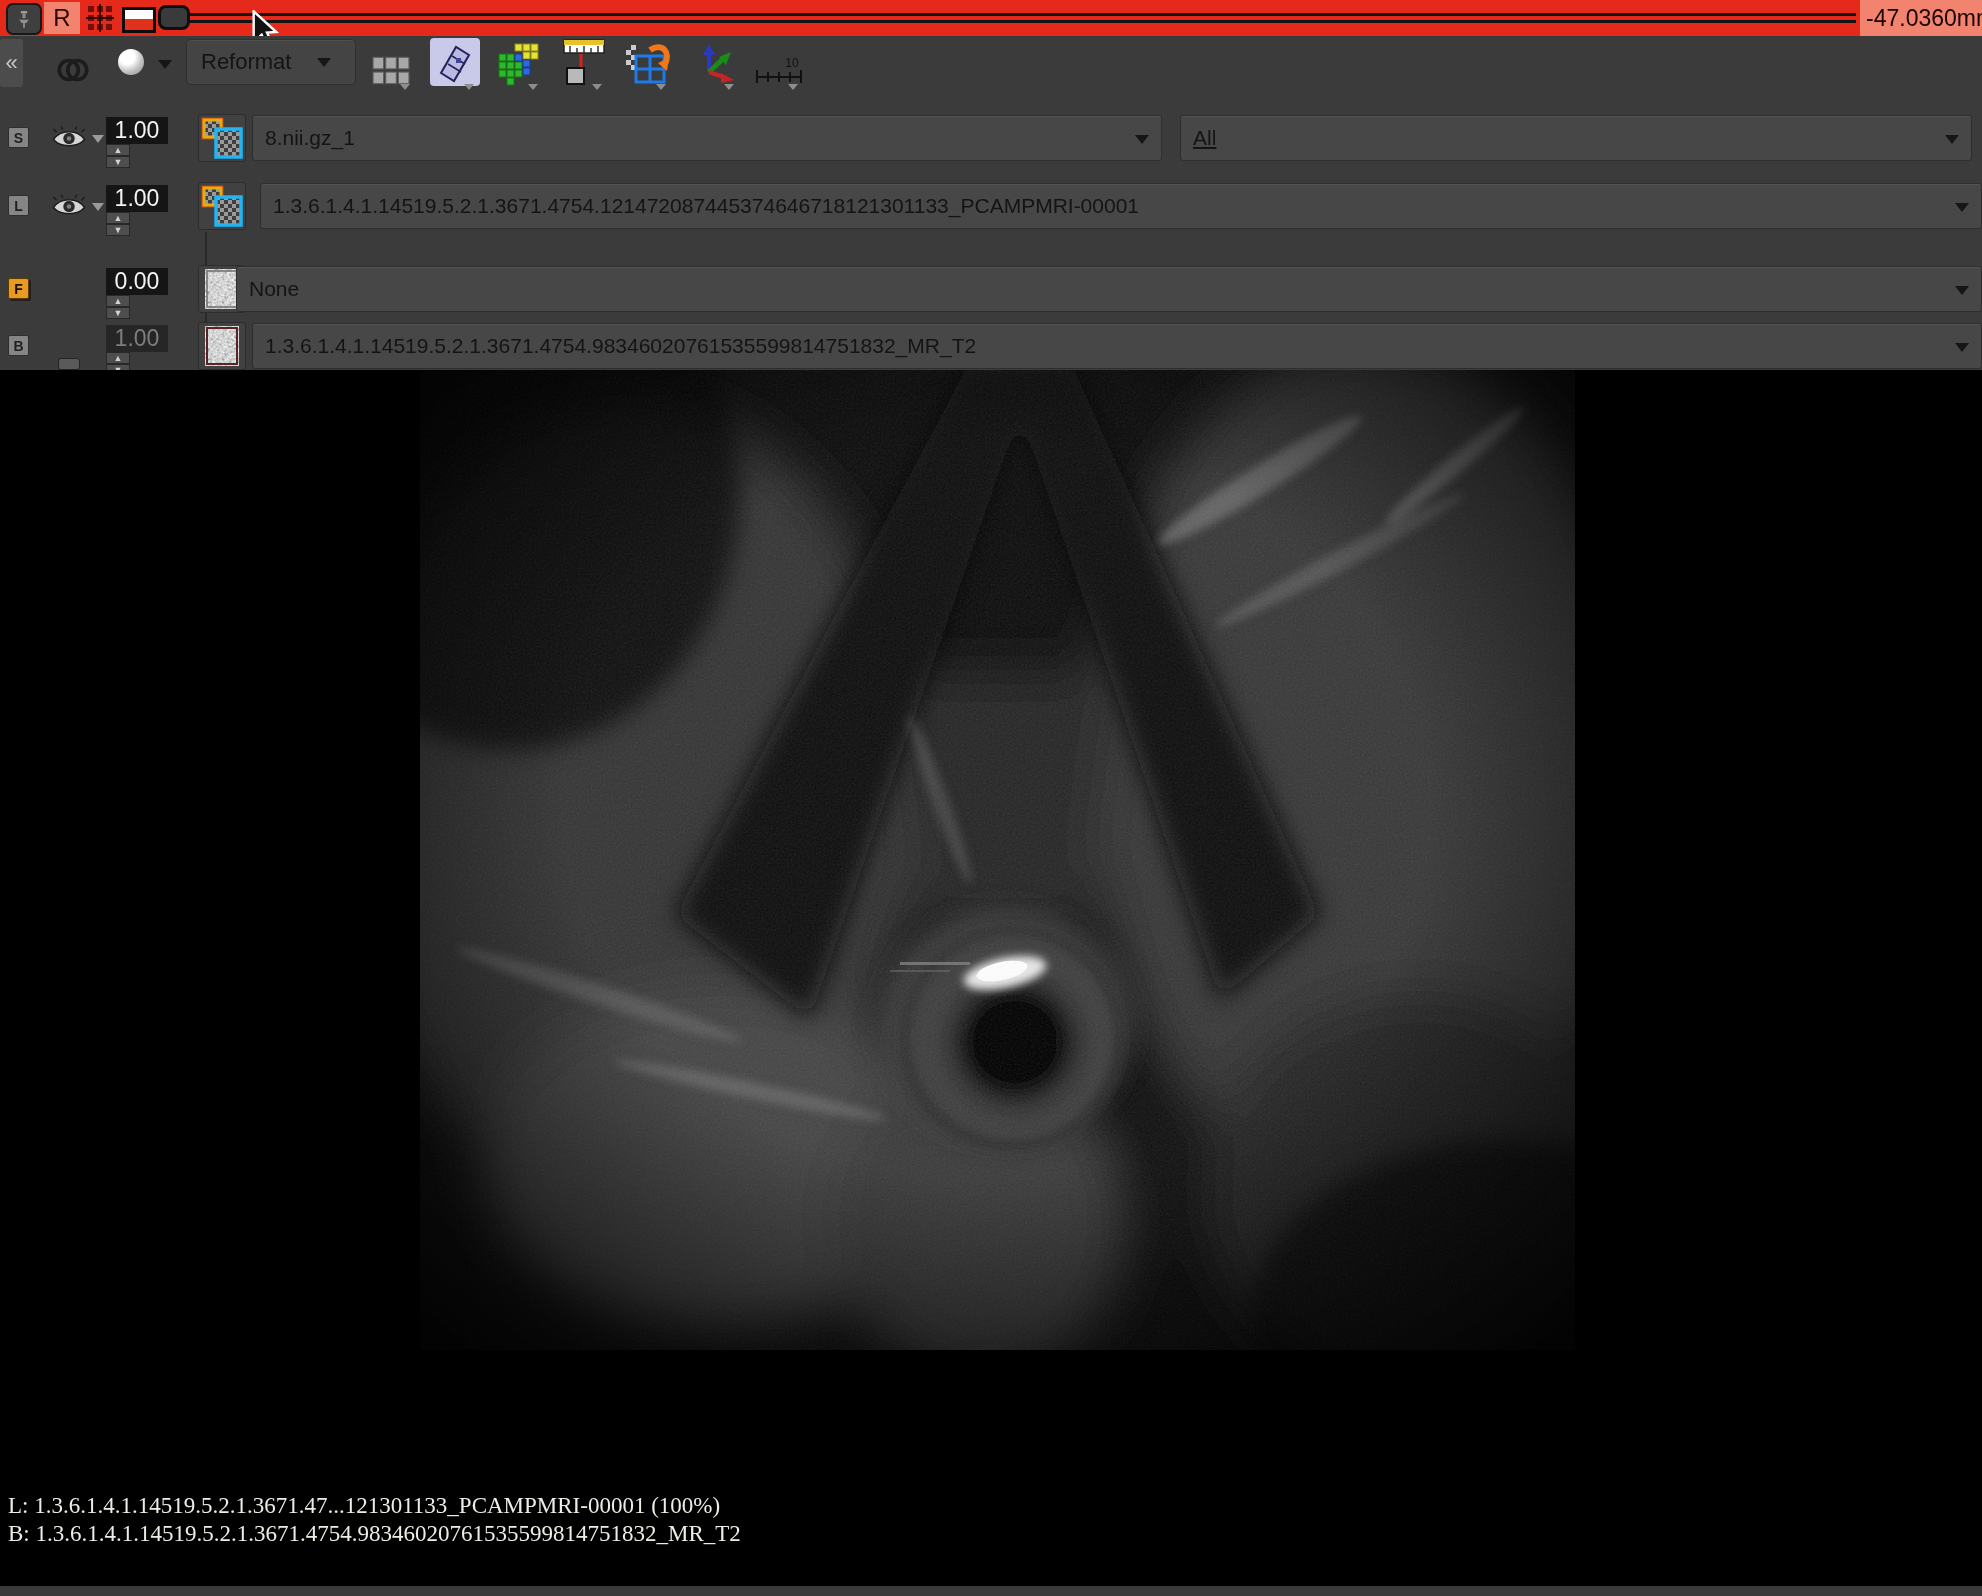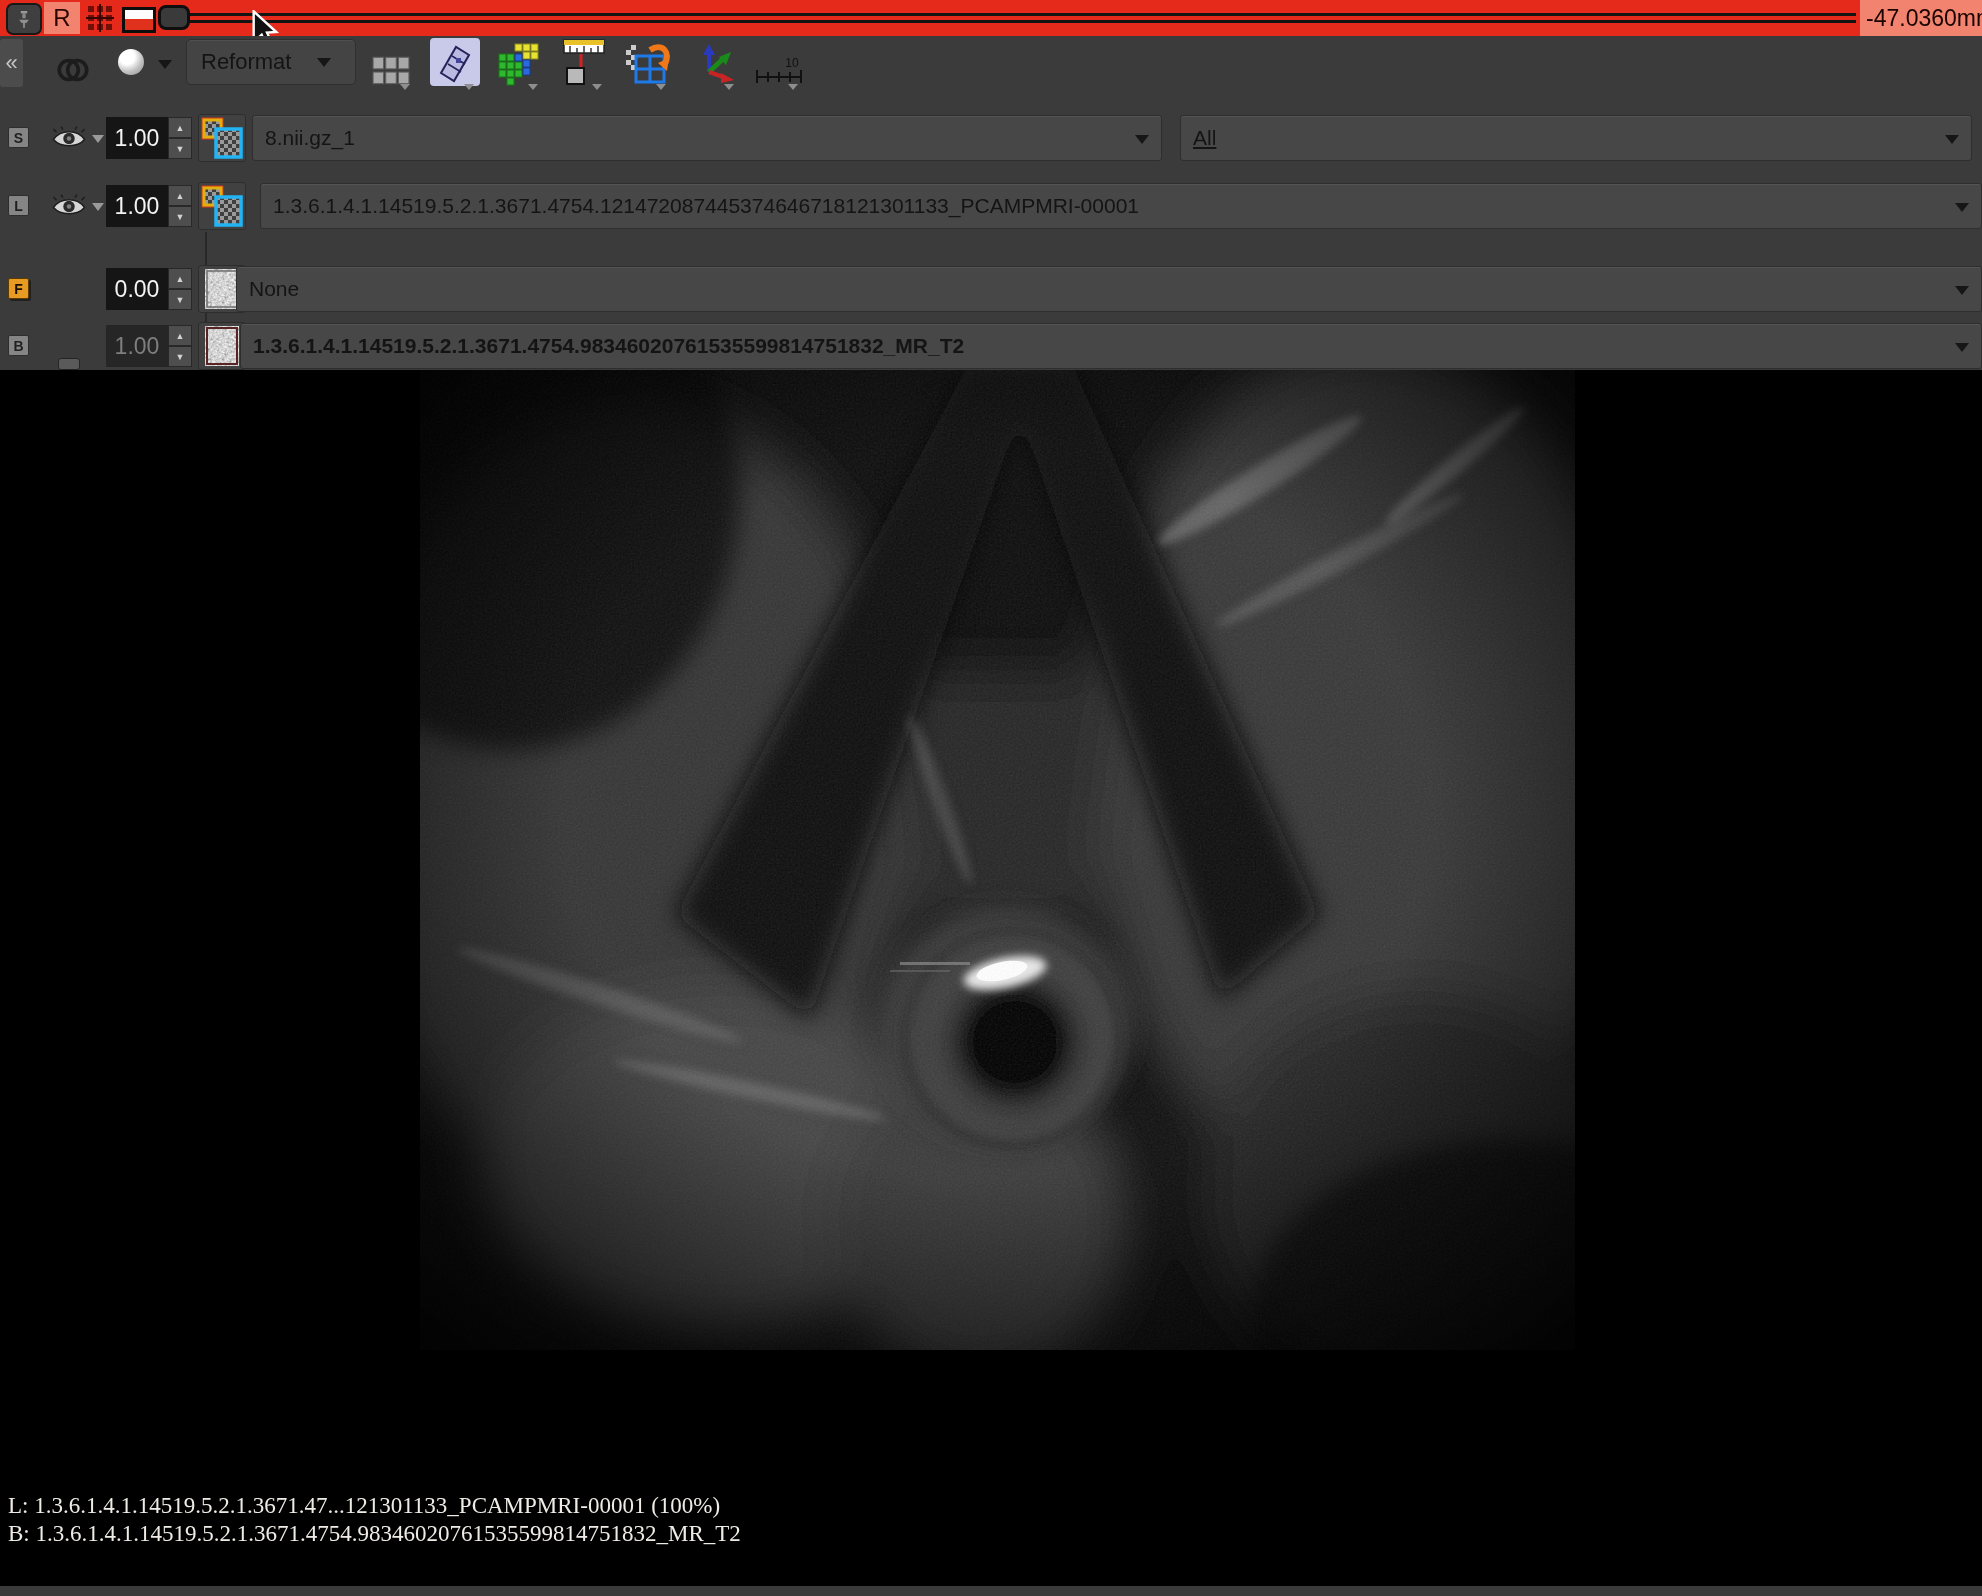--- a/index.html
+++ b/index.html
@@ -42,21 +42,21 @@
               border-right:5px solid transparent;border-top:6px solid #8e8e8e;}
 
   
   .row{left:0;width:1982px;height:54px;}
   .badge{left:8px;top:16px;width:21px;height:21px;border-radius:2px;font-size:14px;font-weight:bold;
          display:flex;align-items:center;justify-content:center;box-sizing:border-box;}
   .badge.gray{background:#858585;color:#1f1f1f;border:1px solid #2e2e2e;}
   .badge.orange{background:#e89b22;color:#1c0e00;border:1px solid #5e3c00;box-shadow:2px 2px 0 rgba(0,0,0,.45);}
   .eye{left:50px;top:14px;width:38px;height:27px;}
   .eyecaret{left:92px;top:24px;}
-  .spin{left:106px;top:6px;height:46px;display:flex;}
+  .spin{left:106px;top:6px;height:46px;display:flex;flex-direction:column;}
   .spin .num{width:62px;height:42px;background:#151515;color:#f4f4f4;font-size:23px;
              display:flex;align-items:center;justify-content:center;}
   .spin .btns{width:24px;height:42px;display:flex;flex-direction:column;}
   .spin .sb{flex:1;background:#4e4e4e;border:1px solid #282828;color:#d2d2d2;font-size:9px;
             display:flex;align-items:center;justify-content:center;box-sizing:border-box;}
   .spin.disabled .num{background:#262626;color:#7e7e7e;}
   .iconwell{left:198px;top:3px;width:48px;height:48px;background:#414141;border:1px solid #2d2d2d;
             border-radius:3px;display:flex;align-items:center;justify-content:center;box-sizing:border-box;}
   .combo{top:4px;height:46px;background:#474747;border:1px solid #2e2e2e;border-radius:3px;
          box-shadow:inset 0 1px 0 rgba(255,255,255,.07);color:#141414;font-size:21px;
@@ -362,21 +362,21 @@
           <div class="sb">▲</div>
           <div class="sb">▼</div>
         </div>
       </div>
       <div class="abs iconwell">
         <svg width="34" height="40" viewBox="0 0 34 40">
           <rect x="2" y="2" width="30" height="36" filter="url(#iconNoise)"></rect>
           <rect x="2" y="2" width="30" height="36" fill="none" stroke="#5a2424" stroke-width="2"></rect>
         </svg>
       </div>
-      <div class="abs combo" style="left:240px;right:0;font-weight:bold;">
+      <div class="abs combo" style="left:252px;right:0;">
         <span>1.3.6.1.4.1.14519.5.2.1.3671.4754.98346020761535599814751832_MR_T2</span>
         <div class="caret combocaret"></div>
       </div>
     </div>
   </div>
 
   <div class="abs viewport">
 
     <svg class="mri" width="1155" height="980" viewBox="0 0 1155 980">
       <defs>

